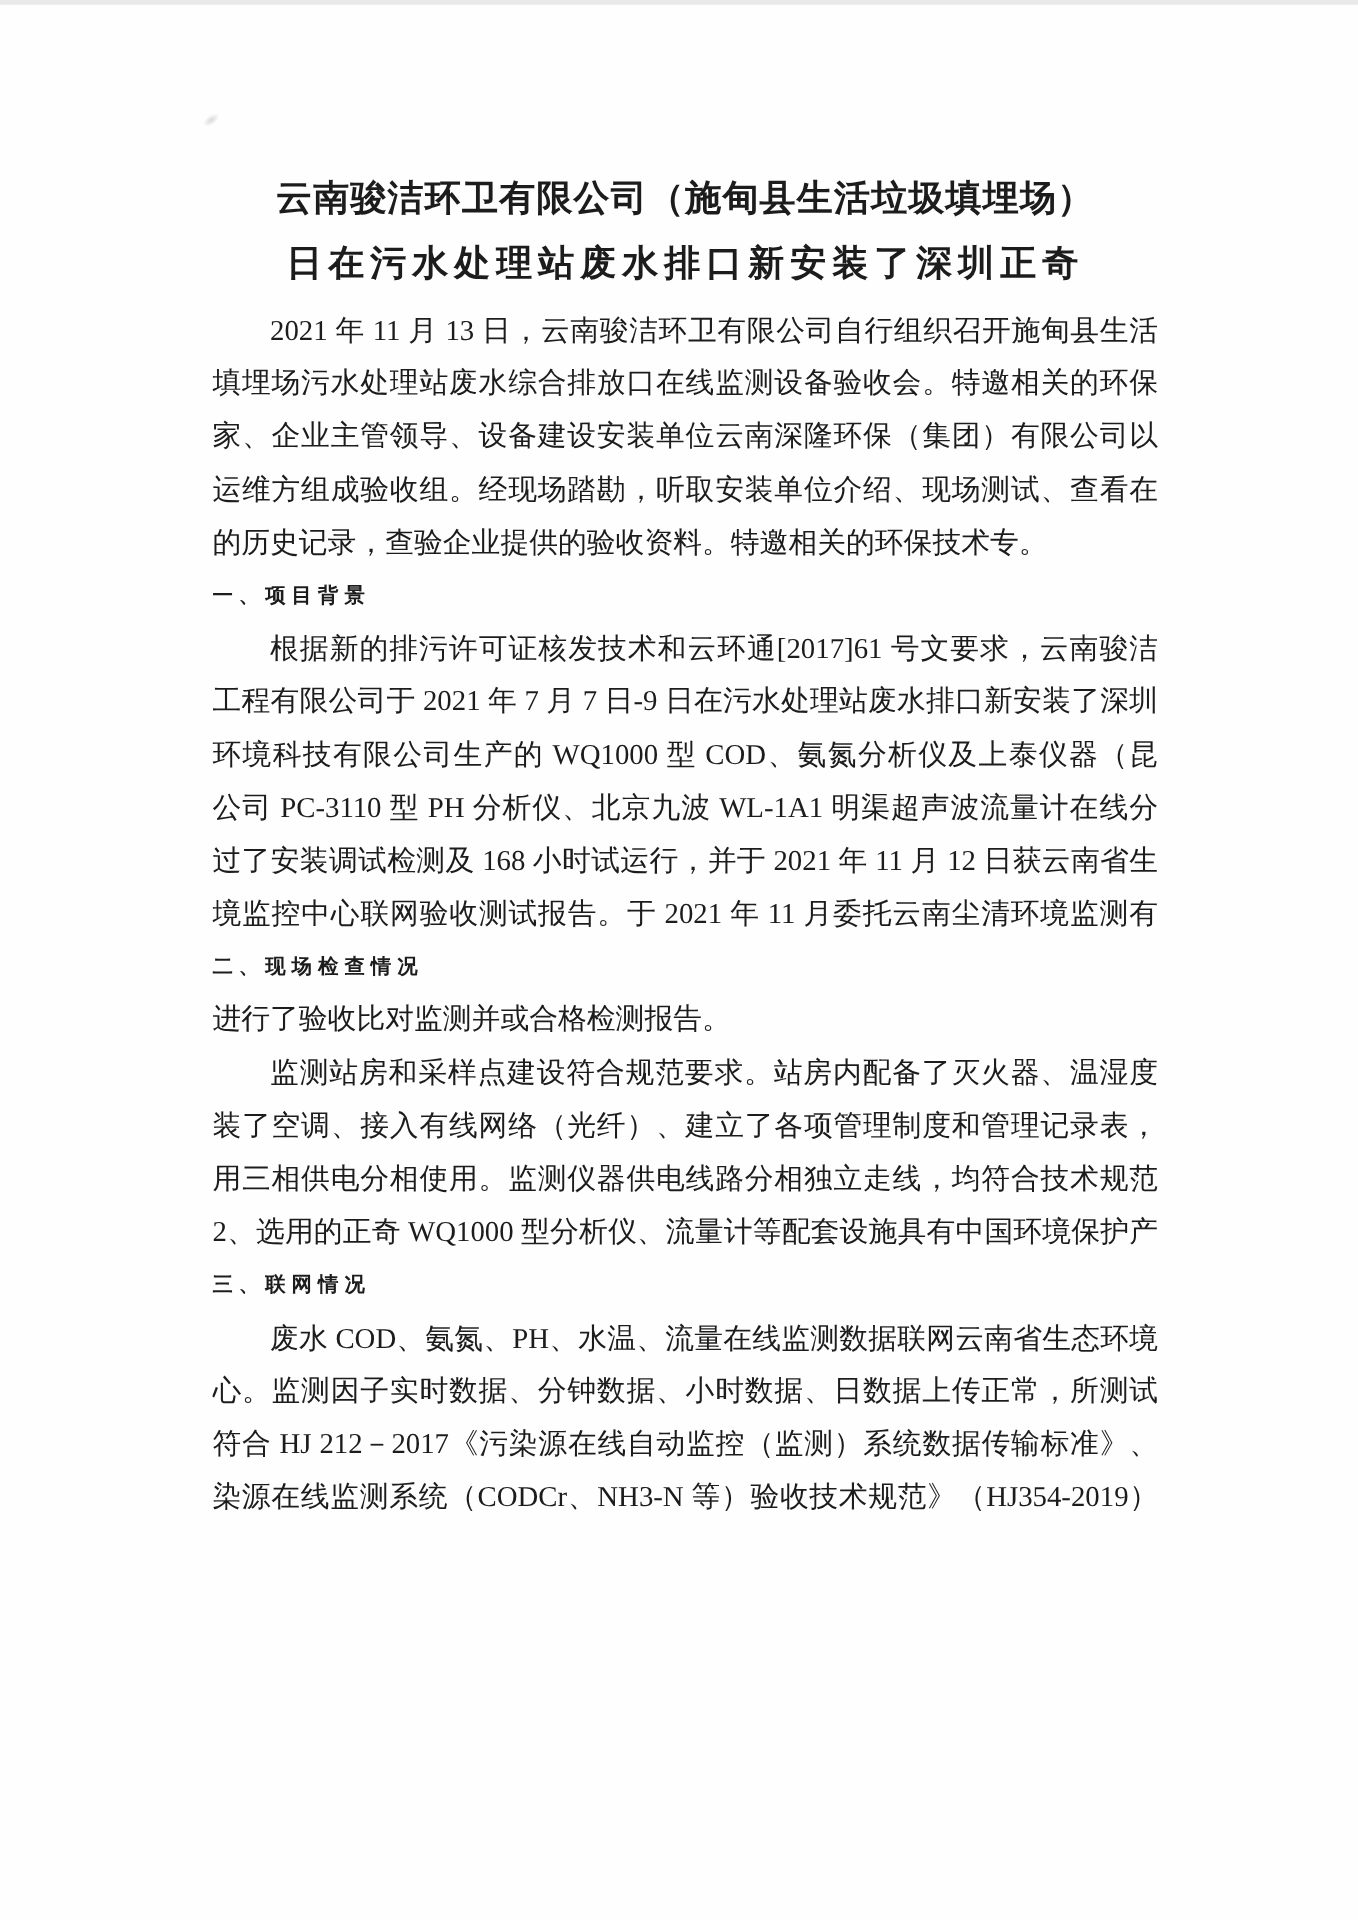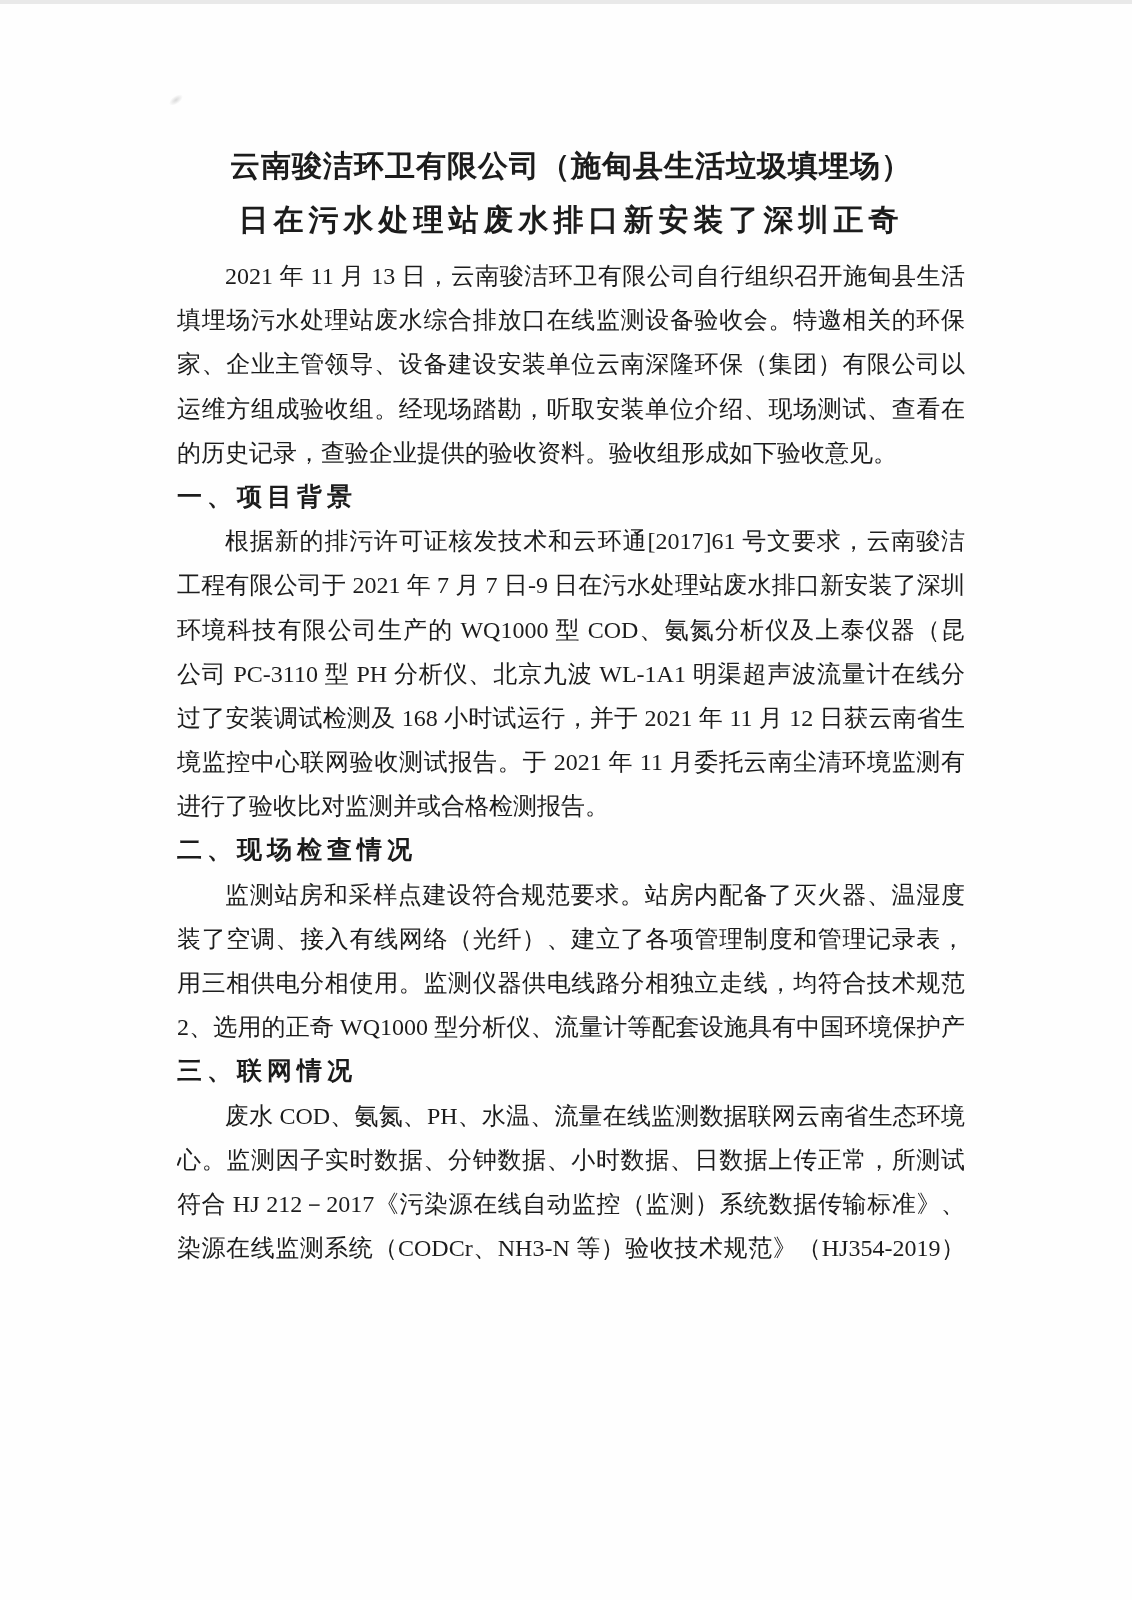--- a/index.html
+++ b/index.html
@@ -55,21 +55,21 @@
     height: 44.2px;
     text-align: justify;
     text-align-last: justify;
     overflow: hidden;
   }
   .line.end { text-align-last: left; }
   .line.indent { text-indent: 48px; }
   .sec-heading {
     font-family: "DejaVu Sans", "Liberation Sans", sans-serif;
     font-weight: 700;
-    font-size: 25px;
+    font-size: 17px;
     letter-spacing: 5px;
     text-align-last: left;
   }
 </style>
 </head>
 <body>
 
 <div class="page">
 
   <div class="scan-smudge"></div>
@@ -78,33 +78,33 @@
     <div class="title-line title-1">云南骏洁环卫有限公司（施甸县生活垃圾填埋场）</div>
     <div class="title-line title-2">日在污水处理站废水排口新安装了深圳正奇</div>
   </div>
 
   <div class="doc-body">
 
     <div class="line indent">2021 年 11 月 13 日，云南骏洁环卫有限公司自行组织召开施甸县生活垃圾</div>
     <div class="line">填埋场污水处理站废水综合排放口在线监测设备验收会。特邀相关的环保技术专</div>
     <div class="line">家、企业主管领导、设备建设安装单位云南深隆环保（集团）有限公司以及托管</div>
     <div class="line">运维方组成验收组。经现场踏勘，听取安装单位介绍、现场测试、查看在线监测</div>
-    <div class="line end">的历史记录，查验企业提供的验收资料。验收组形成如下验收意见。</div>
+    <div class="line end">的历史记录，查验企业提供的验收资料。特邀相关的环保技术专。</div>
 
     <div class="line sec-heading">一、项目背景</div>
 
     <div class="line indent">根据新的排污许可证核发技术和云环通[2017]61 号文要求，云南骏洁环卫</div>
     <div class="line">工程有限公司于 2021 年 7 月 7 日-9 日在污水处理站废水排口新安装了深圳正奇</div>
     <div class="line">环境科技有限公司生产的 WQ1000 型 COD、氨氮分析仪及上泰仪器（昆山）有限</div>
     <div class="line">公司 PC-3110 型 PH 分析仪、北京九波 WL-1A1 明渠超声波流量计在线分析仪，通</div>
     <div class="line">过了安装调试检测及 168 小时试运行，并于 2021 年 11 月 12 日获云南省生态环</div>
     <div class="line">境监控中心联网验收测试报告。于 2021 年 11 月委托云南尘清环境监测有限公司</div>
+    <div class="line sec-heading">二、现场检查情况</div>
+
     <div class="line end">进行了验收比对监测并或合格检测报告。</div>
-
-    <div class="line sec-heading">二、现场检查情况</div>
 
 
     <div class="line indent">监测站房和采样点建设符合规范要求。站房内配备了灭火器、温湿度计、安</div>
     <div class="line">装了空调、接入有线网络（光纤）、建立了各项管理制度和管理记录表，站房采</div>
     <div class="line">用三相供电分相使用。监测仪器供电线路分相独立走线，均符合技术规范要求。</div>
 
     <div class="line">2、选用的正奇 WQ1000 型分析仪、流量计等配套设施具有中国环境保护产品认证</div>
 
     <div class="line sec-heading">三、联网情况</div>
 

